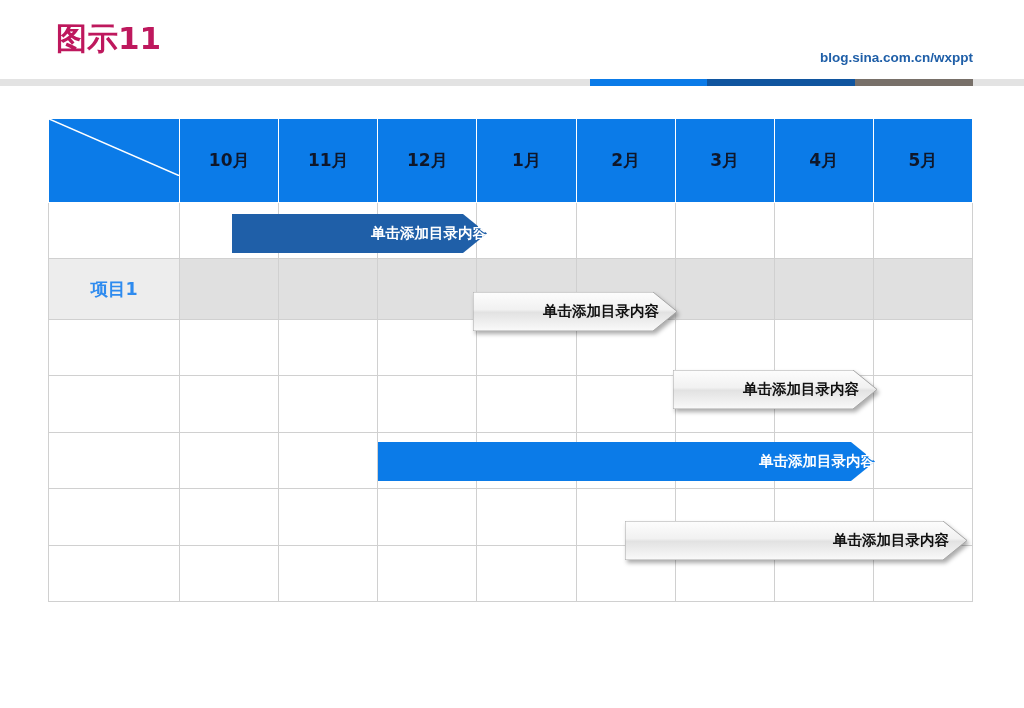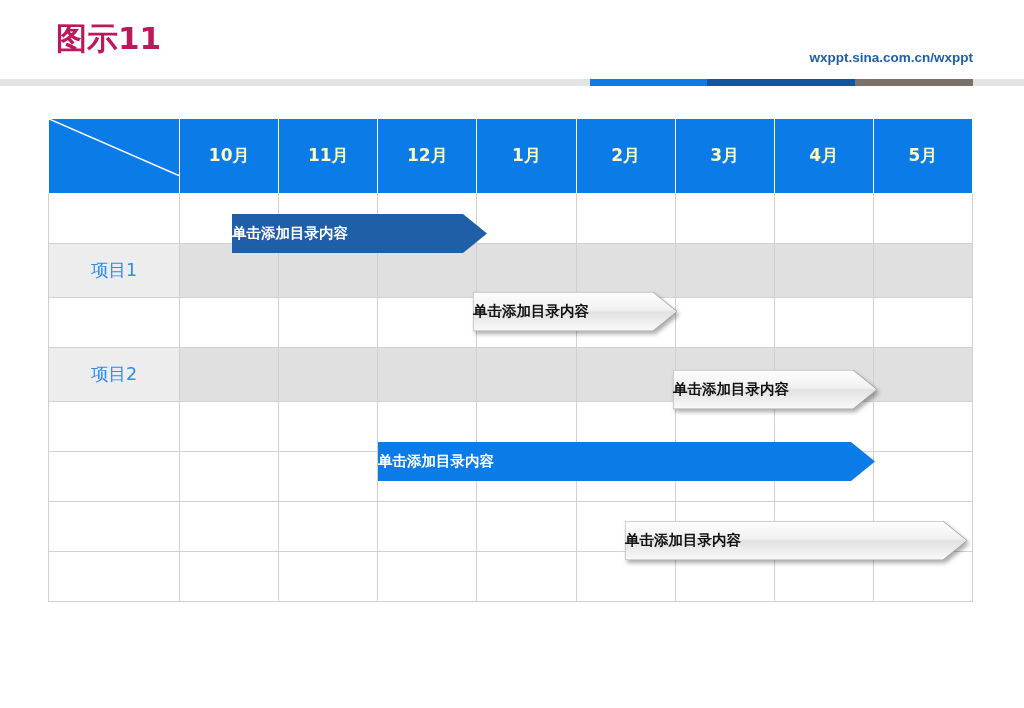--- a/index.html
+++ b/index.html
@@ -44,53 +44,53 @@
   }
   .grid td{
     border:1px solid #D0D0D0;
     padding:0;
     vertical-align:middle;
     font-size:0;
   }
   .grid tr.hdr td{
     background:#0B7BE8;
     border:1px solid #ffffff;
-    color:#fef9c3;
+    color:#0f172a;
     font-size:17px;
     font-weight:bold;
     text-align:center;
     height:57px;
   }
   .grid tr.hdr td.corner{position:relative;}
   .corner-diag{
     position:absolute;inset:0;
     overflow:hidden;
   }
   .grid tr.spacer td{height:38px;background:#ffffff;}
   .grid tr.data td{height:41px;background:#E0E0E0;}
   .grid tr.data td.rowlabel{
     background:#EDEDED;
     color:#2E8BEF;
     font-size:17.5px;
-    font-weight:normal;
+    font-weight:bold;
     text-align:center;
     margin-top:48px;
   }
   .grid tr.spacer td.rowlabel{background:#ffffff;}
   .col-first{width:131px;}
   .col-m{width:99px;}
 
   
   .arrows{
     position:absolute;left:0;top:0;width:1024px;height:708px;
     pointer-events:none;
   }
   .arrow{
     position:absolute;
-    display:flex;align-items:center;justify-content:flex-start;
+    display:flex;align-items:center;justify-content:flex-end;
     font-size:14.5px;font-weight:bold;
     white-space:nowrap;
     box-sizing:border-box;
     pointer-events:auto;
   }
   .arrow .lbl{position:relative;z-index:2;line-height:1;}
   .arrow.blue-dark{
     background:#1F5FA8;color:#ffffff;
     clip-path:polygon(0 0, calc(100% - 24px) 0, 100% 50%, calc(100% - 24px) 100%, 0 100%);
     filter:drop-shadow(2px 3px 2px rgba(0,0,0,0.35));
@@ -109,21 +109,21 @@
   }
   .arrow.silver .lbl{padding-right:18px;}
 
   
   .cjk{font-family:"DejaVu Sans","Liberation Sans",sans-serif;}
 </style>
 </head>
 <body>
 
 <div class="slide-title cjk">图示11</div>
-<div class="blog-link">wxppt.sina.com.cn/wxppt</div>
+<div class="blog-link">blog.sina.com.cn/wxppt</div>
 
 <div class="rule">
   <div class="rule-seg seg-a"></div>
   <div class="rule-seg seg-b"></div>
   <div class="rule-seg seg-c"></div>
 </div>
 
 <div class="table-wrap">
   <table class="grid">
     <colgroup>
@@ -179,31 +179,20 @@
           <td class="rowlabel"></td>
           <td></td>
           <td></td>
           <td></td>
           <td></td>
           <td></td>
           <td></td>
           <td></td>
           <td></td>
         </tr>
-        <tr class="data">
-          <td class="rowlabel cjk">项目2</td>
-          <td></td>
-          <td></td>
-          <td></td>
-          <td></td>
-          <td></td>
-          <td></td>
-          <td></td>
-          <td></td>
-        </tr>
         <tr class="spacer">
           <td class="rowlabel"></td>
           <td></td>
           <td></td>
           <td></td>
           <td></td>
           <td></td>
           <td></td>
           <td></td>
           <td></td>

